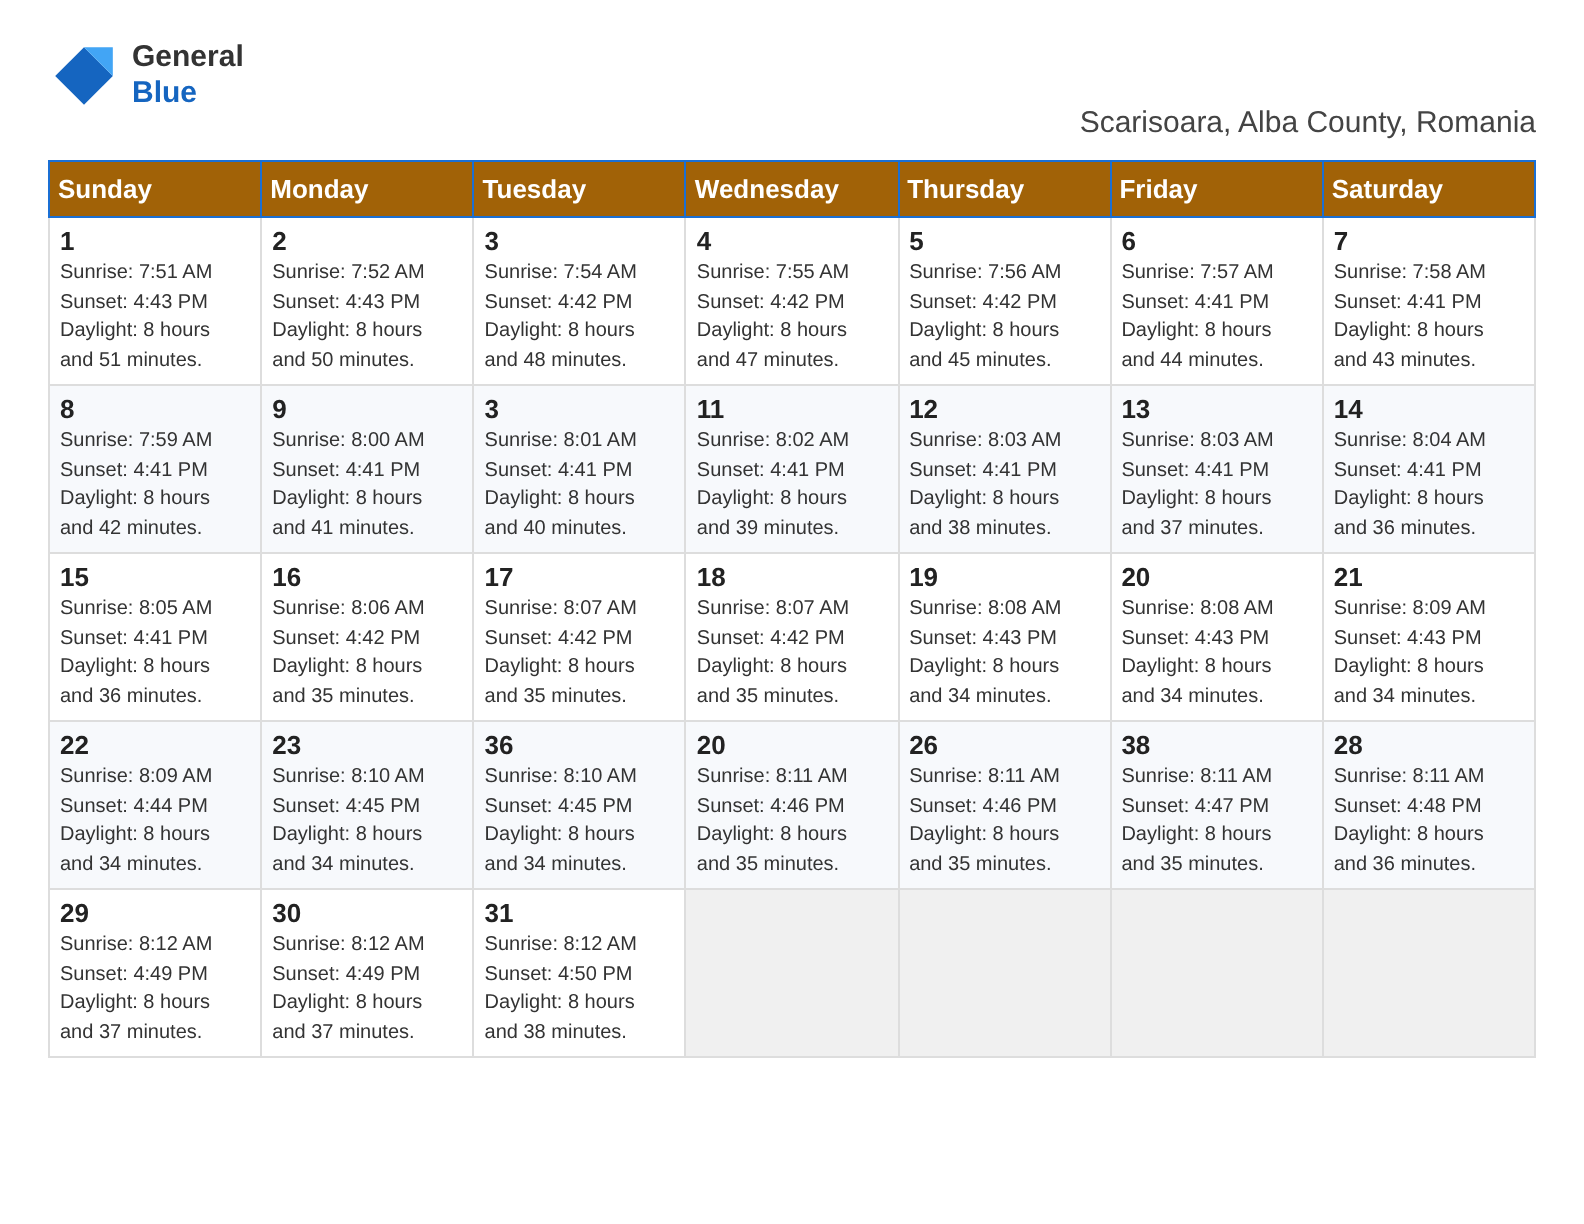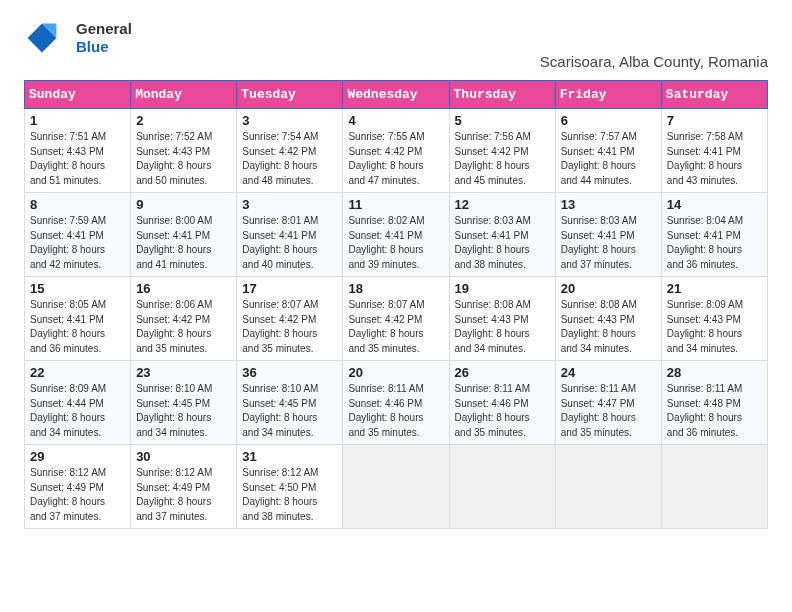--- a/index.html
+++ b/index.html
@@ -12,21 +12,21 @@
     }
     .header-area {
       display: flex;
       justify-content: space-between;
       align-items: flex-start;
       margin-bottom: 10px;
     }
     .logo {
       display: flex;
       align-items: center;
-      gap: 16px;
+      gap: 6px;
       justify-content: space-between;
     }
     .logo-text {
       font-size: 15px;
       font-weight: bold;
       line-height: 1.2;
     }
     .logo-text .general { color: #333; }
     .logo-text .blue { color: #1565C0; }
     .logo-icon {
@@ -46,28 +46,27 @@
       font-size: 15px;
       color: #444;
       margin-top: 33px;
     }
     .calendar {
       width: 100%;
       border-collapse: collapse;
       font-size: 10.5px;
     }
     .calendar thead tr th {
-      background-color: #ec4899;
+      background-color: #a16207;
       color: #fff;
       font-size: 13px;
       font-weight: bold;
       padding: 6px 4px;
       text-align: left;
       border: 1px solid #1a6fd4;
-      font-family: Liberation Mono, monospace;
     }
     .calendar tbody tr td {
       vertical-align: top;
       padding: 4px 5px;
       border: 1px solid #ddd;
       background: #fff;
       width: calc(100% / 7);
       min-height: 70px;
     }
     .calendar tbody tr:nth-child(even) td {
@@ -173,21 +172,21 @@
         <td><span class="day-number">22</span>
 <span class="day-info">Sunrise: 8:09 AM<br>Sunset: 4:44 PM<br>Daylight: 8 hours<br>and 34 minutes.</span></td>
         <td><span class="day-number">23</span>
 <span class="day-info">Sunrise: 8:10 AM<br>Sunset: 4:45 PM<br>Daylight: 8 hours<br>and 34 minutes.</span></td>
         <td><span class="day-number">36</span>
 <span class="day-info">Sunrise: 8:10 AM<br>Sunset: 4:45 PM<br>Daylight: 8 hours<br>and 34 minutes.</span></td>
         <td><span class="day-number">20</span>
 <span class="day-info">Sunrise: 8:11 AM<br>Sunset: 4:46 PM<br>Daylight: 8 hours<br>and 35 minutes.</span></td>
         <td><span class="day-number">26</span>
 <span class="day-info">Sunrise: 8:11 AM<br>Sunset: 4:46 PM<br>Daylight: 8 hours<br>and 35 minutes.</span></td>
-        <td><span class="day-number">24</span>
+        <td><span class="day-number">38</span>
 <span class="day-info">Sunrise: 8:11 AM<br>Sunset: 4:47 PM<br>Daylight: 8 hours<br>and 35 minutes.</span></td>
         <td><span class="day-number">28</span>
 <span class="day-info">Sunrise: 8:11 AM<br>Sunset: 4:48 PM<br>Daylight: 8 hours<br>and 36 minutes.</span></td>
       </tr>
       <tr>
         <td><span class="day-number">29</span>
 <span class="day-info">Sunrise: 8:12 AM<br>Sunset: 4:49 PM<br>Daylight: 8 hours<br>and 37 minutes.</span></td>
         <td><span class="day-number">30</span>
 <span class="day-info">Sunrise: 8:12 AM<br>Sunset: 4:49 PM<br>Daylight: 8 hours<br>and 37 minutes.</span></td>
         <td><span class="day-number">31</span>

